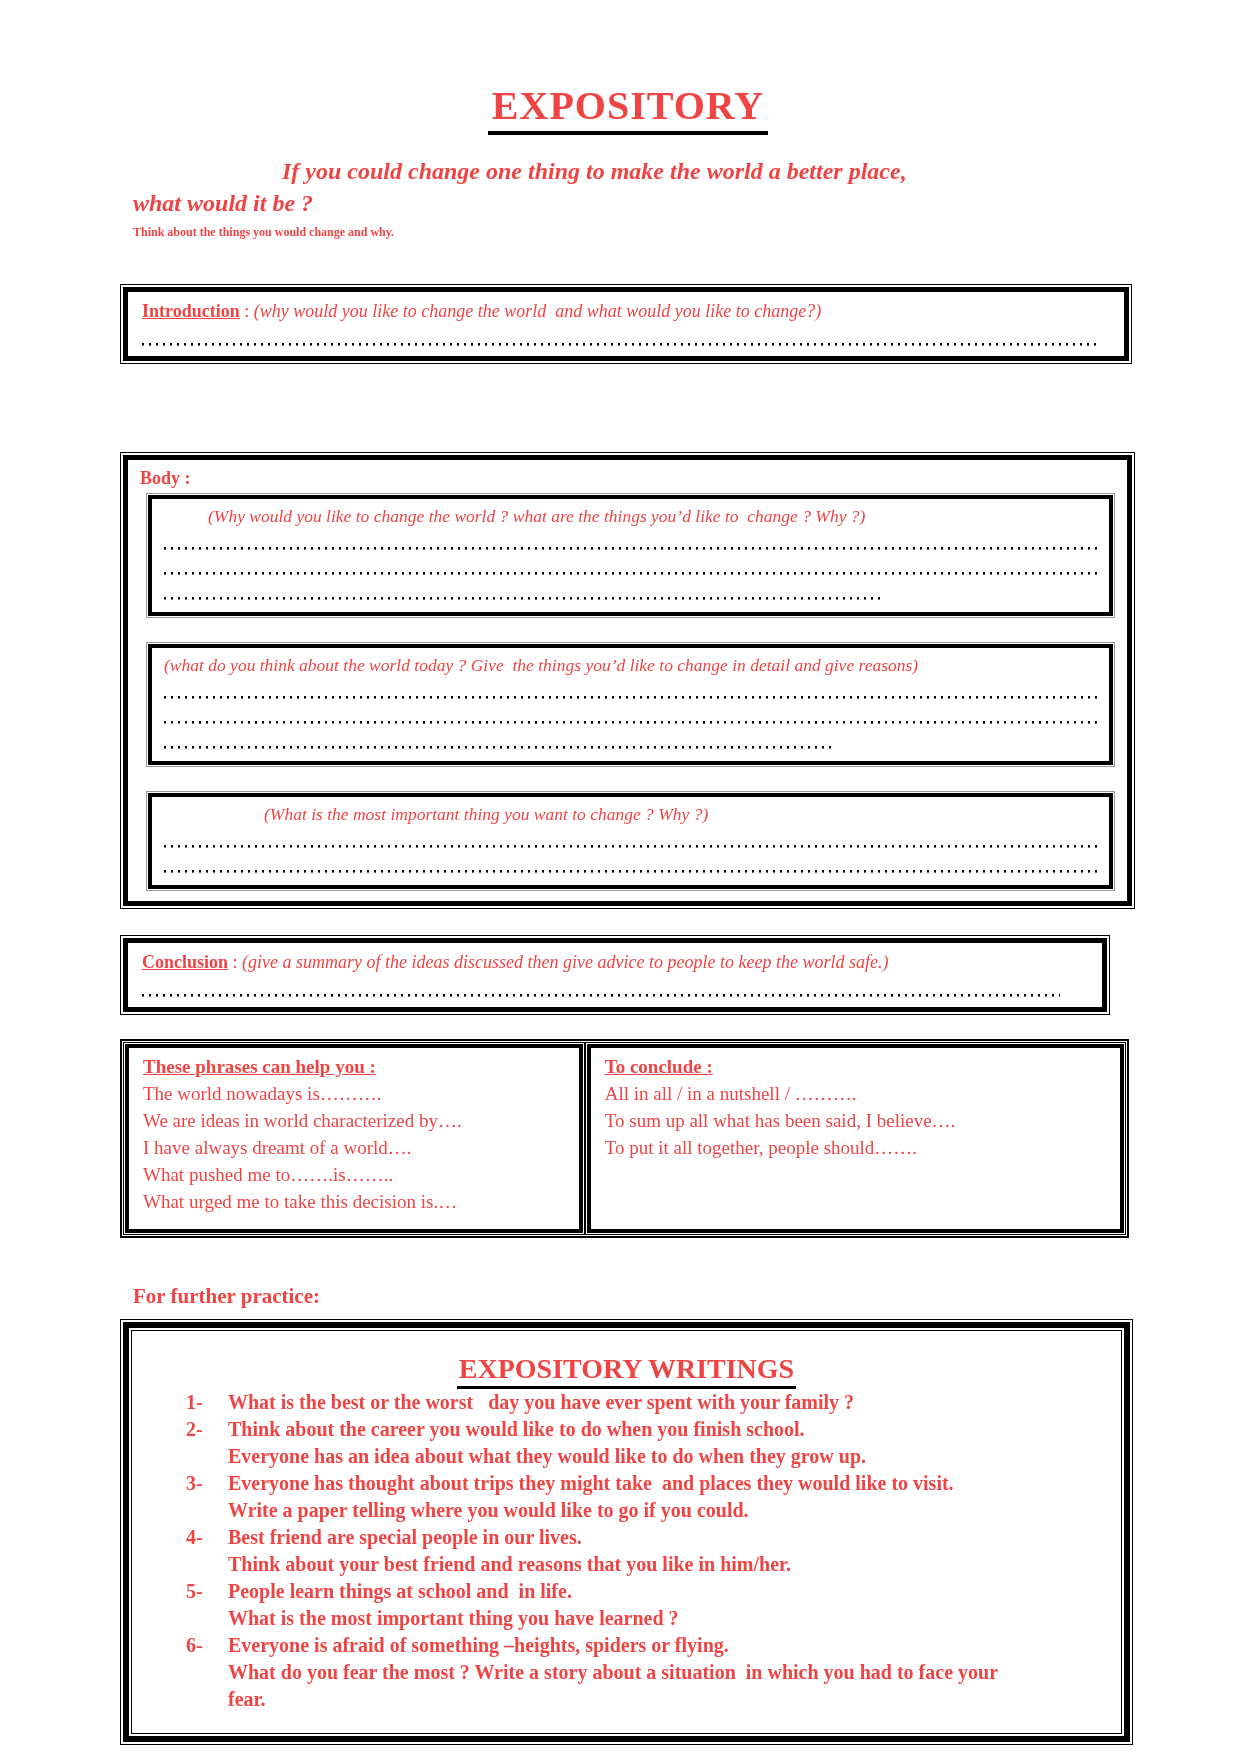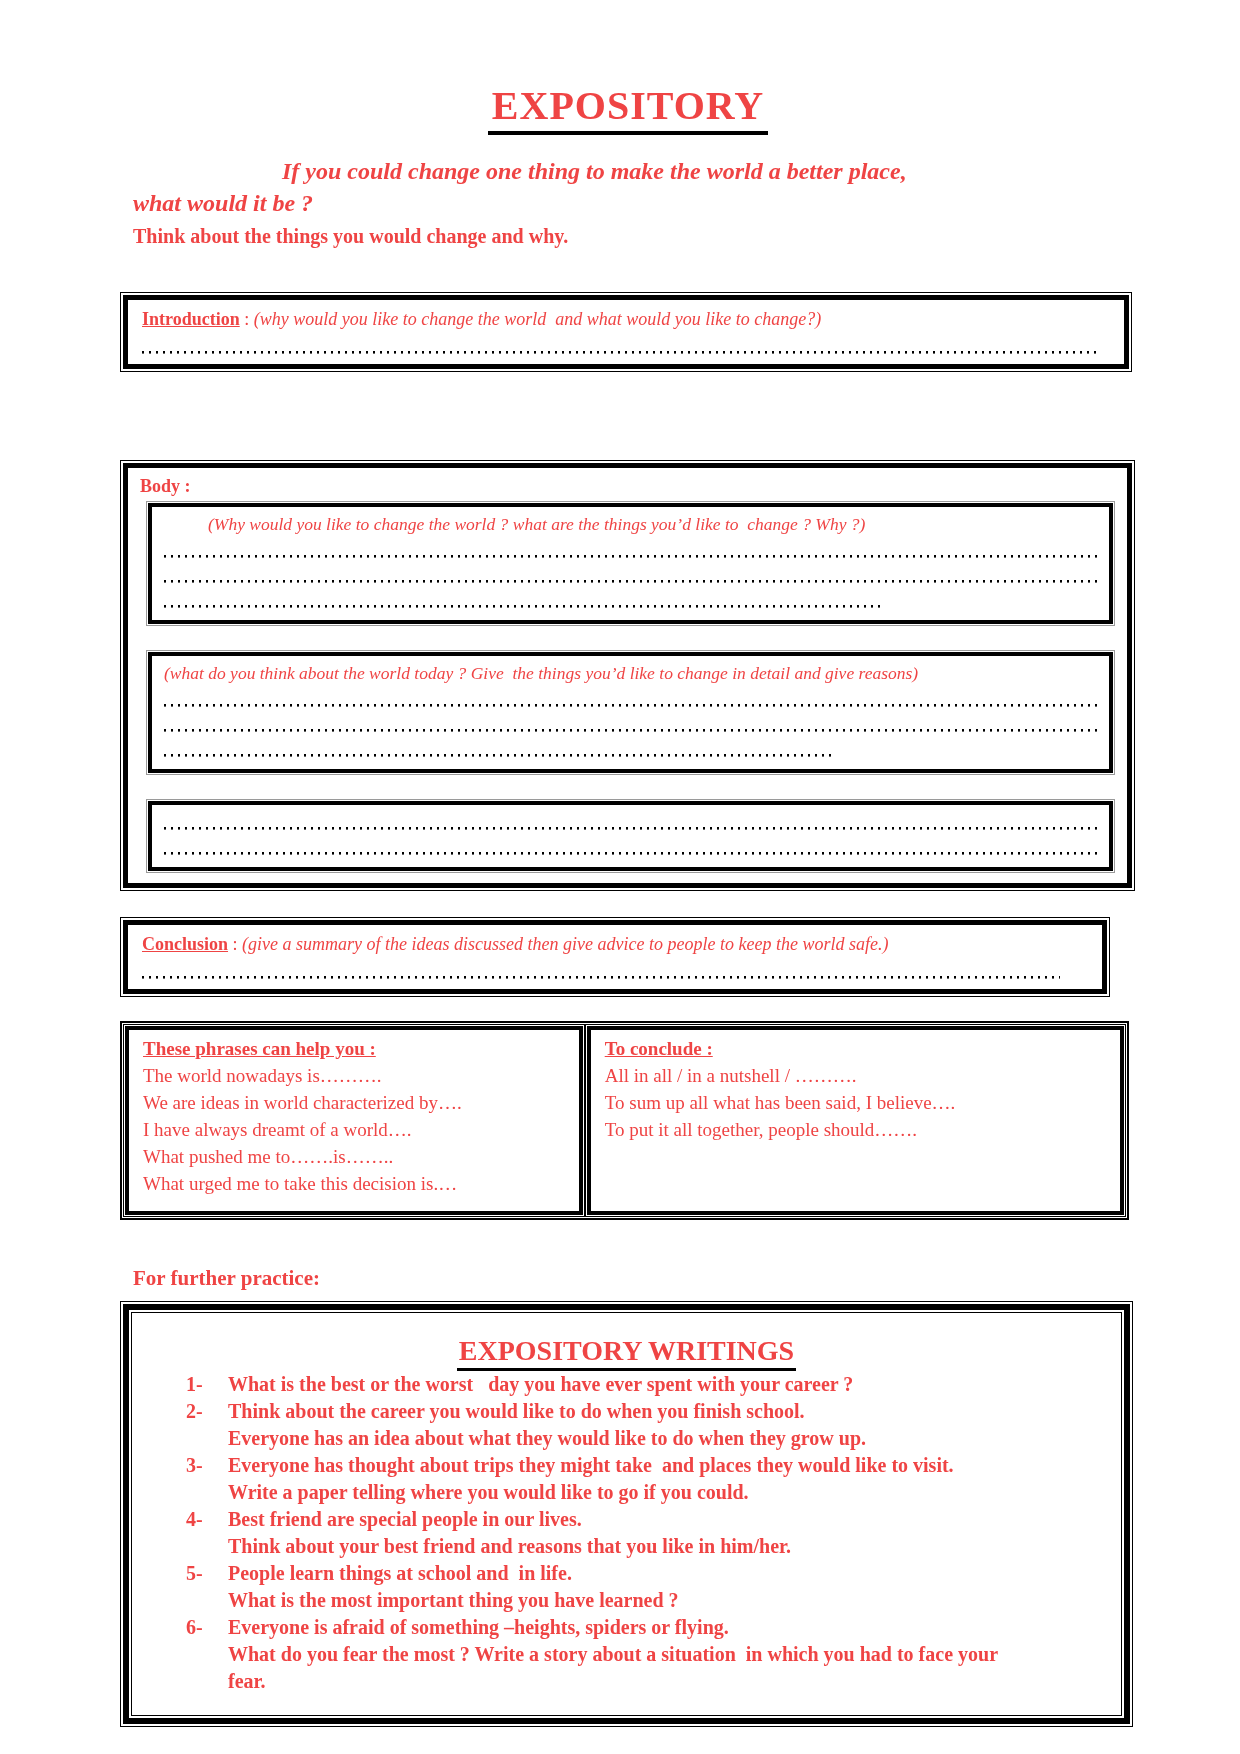--- a/index.html
+++ b/index.html
@@ -21,21 +21,21 @@
   .doc-title span{
     display:inline-block;
     font-size:40px;font-weight:bold;
     letter-spacing:1px;
     border-bottom:4px solid #000;
     padding:0 4px 2px 4px;
   }
   .prompt{margin-top:20px;font-weight:bold;font-style:italic;font-size:24px;line-height:32px;}
   .prompt .line1{padding-left:162px;white-space:pre-wrap;}
   .prompt .line2{padding-left:13px;white-space:pre-wrap;}
-  .prompt-note{padding-left:13px;margin-top:6px;font-weight:bold;font-size:20px;}
+  .prompt-note{padding-left:13px;margin-top:6px;font-weight:bold;font-size:12px;}
 
   
   .dbox{border:1px solid #000;padding:2px;background:#fff;}
   .dbox-in{border:5px solid #000;padding:6px 14px;background:#fff;}
 
   
   .tbox{border:1px solid #000;padding:2px;background:#fff;}
   .tbox-mid{border:6px solid #000;padding:2px;}
   .tbox-in{border:1px solid #000;padding:14px 26px 20px 26px;}
 
@@ -129,20 +129,21 @@
         </div>
 
         <div class="subbox">
           <span class="hint">(what do you think about the world today ? Give  the things you’d like to change in detail and give reasons)</span>
           <div class="dotline" style="width:100%;"></div>
           <div class="dotline" style="width:100%;"></div>
           <div class="dotline" style="width:72%;"></div>
         </div>
 
         <div class="subbox">
+          <span class="hint indent-90">(What is the most important thing you want to change ? Why ?)</span>
           <div class="dotline" style="width:100%;"></div>
           <div class="dotline" style="width:100%;"></div>
         </div>
       </div>
     </div>
 
     <div class="dbox conclusion-box">
       <div class="dbox-in">
         <div class="labelrow">
           <span class="boxlabel">Conclusion</span><span> : </span><span class="hint">(give a summary of the ideas discussed then give advice to people to keep the world safe.)</span>
@@ -175,21 +176,21 @@
     <div class="tbox writings-box">
       <div class="tbox-mid">
         <div class="tbox-in">
           <div class="writings-title">
             <span>EXPOSITORY WRITINGS</span>
           </div>
 
           <div class="fp-item">
             <span class="fp-num">1-</span>
             <div class="fp-lines">
-              <div>What is the best or the worst   day you have ever spent with your career ?</div>
+              <div>What is the best or the worst   day you have ever spent with your family ?</div>
             </div>
           </div>
 
           <div class="fp-item">
             <span class="fp-num">2-</span>
             <div class="fp-lines">
               <div>Think about the career you would like to do when you finish school.</div>
               <div>Everyone has an idea about what they would like to do when they grow up.</div>
             </div>
           </div>

